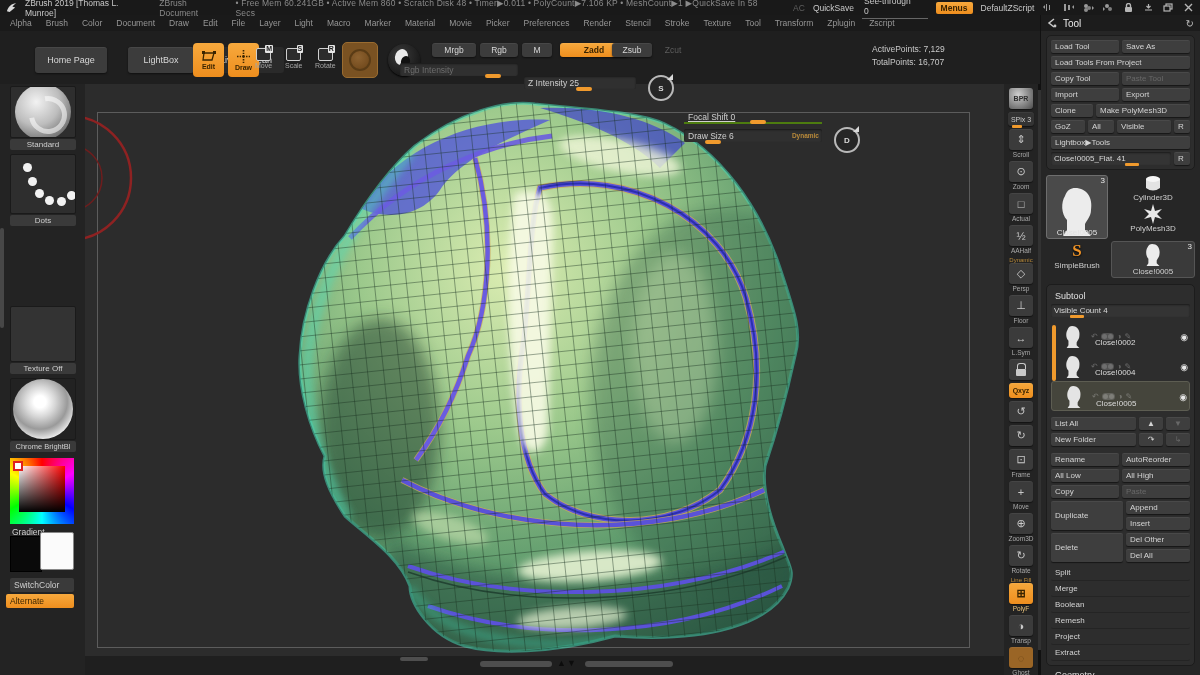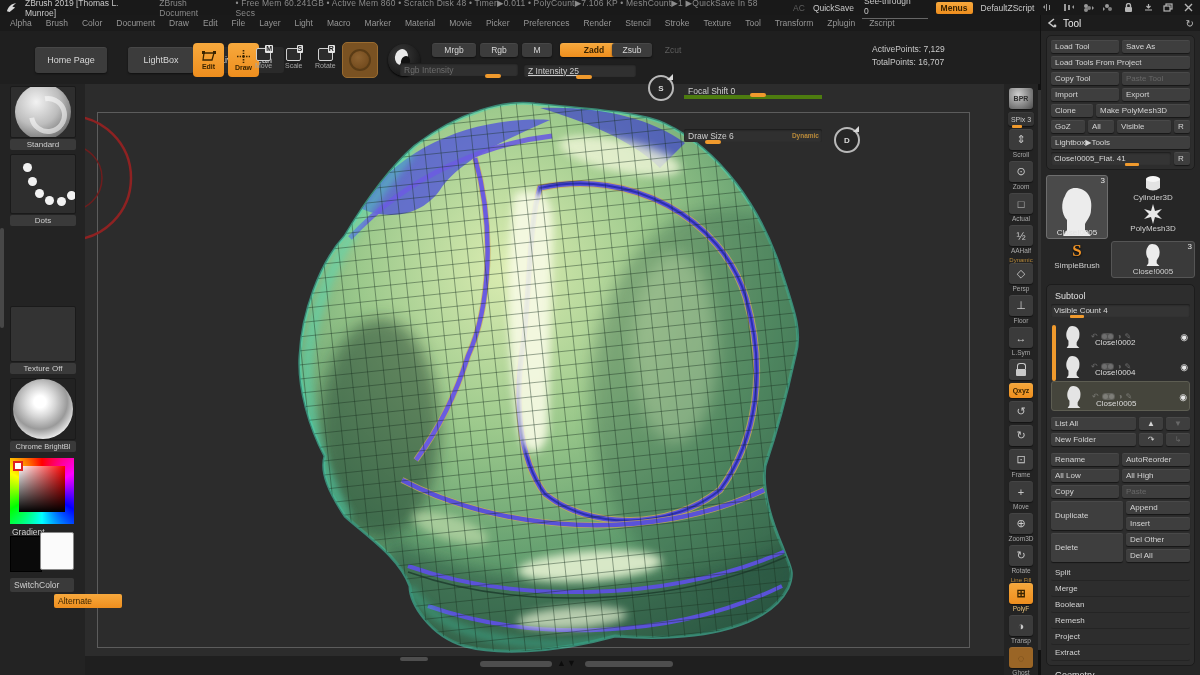--- a/index.html
+++ b/index.html
@@ -67,21 +67,21 @@
     background:radial-gradient(circle at 45% 38%, #ffffff 12%, #d8d8d8 30%, #9a9a9a 55%, #e8e8e8 75%, #6f6f6f); }
   .dot { position:absolute; width:9px; height:9px; border-radius:50%; background:#f2f2f2; }
   .cp-outer { width:64px; height:66px; padding:8px 9px 12px 9px;
     background:conic-gradient(#f00,#f0f,#00f,#0ff,#0f0,#ff0,#f00); position:relative; }
   .cp-inner { width:46px; height:46px;
     background:linear-gradient(to bottom, rgba(0,0,0,0), #000), linear-gradient(to right, #fff, #f00); }
   .cp-cursor { position:absolute; left:3px; top:3px; width:10px; height:10px; background:#fff; border:2px solid #e02020; }
   .swatch-b { position:absolute; left:0; top:4px; width:32px; height:36px; background:#0a0a0a; border:1px solid #000; }
   .swatch-w { position:absolute; left:30px; top:0; width:34px; height:38px; background:#fbfbfb; border:1px solid #888; border-radius:2px;}
   .side-btn { background:#3a3a3a; border-radius:2px; color:#cfcfcf; font-size:8.5px; text-align:left; padding:2px 4px; }
-  .side-btn.orange { background:linear-gradient(#f7a93d,#ee8e1e); color:#3a2400;margin-left:48px; }
+  .side-btn.orange { background:linear-gradient(#f7a93d,#ee8e1e); color:#3a2400; }
 
   
   #canvas { position:absolute; left:85px; top:84px; width:919px; height:572px; background:#2c2c2c; overflow:hidden; z-index:5;}
   #docborder { position:absolute; left:12px; top:28px; width:873px; height:536px; border:1px solid #5c5c5c; }
   #canvas-bottom { position:absolute; left:85px; top:656px; width:919px; height:19px; background:#1f1f1f; z-index:6;}
   .tray-seg { position:absolute; top:5px; height:6px; background:#4e4e4e; border-radius:3px; }
   .tray-arrows { position:absolute; top:2px; color:#0c0c0c; font-size:9px; letter-spacing:1px; }
   .mini-hscroll { position:absolute; left:315px; top:1px; width:28px; height:4px; background:#4e4e4e; border-radius:2px; }
   .side-scroll { position:absolute; left:0; top:144px; width:4px; height:100px; background:#474747; border-radius:2px; }
 
@@ -289,29 +289,29 @@
   <div class="shelf-btn modebtn abs" style="left:480px; top:12px; width:38px;text-align:right;">Rgb</div>
   <div class="shelf-btn modebtn abs" style="left:522px; top:12px; width:30px;">M</div>
   <div class="shelf-btn modebtn on abs" style="left:560px; top:12px; width:68px;">Zadd</div>
   <div class="shelf-btn modebtn abs" style="left:612px; top:12px; width:40px;">Zsub</div>
   <div class="shelf-btn modebtn disabled abs" style="left:656px; top:12px; width:34px;">Zcut</div>
 
   <div class="zslider disabled abs" style="left:400px; top:32px; width:118px;">
     <span>Rgb Intensity</span>
       <i class="thumb" style="left:72%;"></i>
   </div>
-  <div class="zslider abs" style="left:524px; top:20px; width:112px;text-decoration:underline;">
+  <div class="zslider abs" style="left:524px; top:32px; width:112px;">
     <span>Z Intensity 25</span>
       <i class="thumb" style="left:46%;"></i>
   </div>
 
   <div class="dial abs" style="left:648px; top:18px;">
       <span>S</span>
     </div>
-  <div class="zslider abs" style="left:684px; top:3px; width:138px; background:transparent; box-shadow:none; border-bottom:4px solid #4d7c0f; border-radius:0;">
+  <div class="zslider abs" style="left:684px; top:28px; width:138px; background:transparent; box-shadow:none; border-bottom:2px solid #4d7c0f; border-radius:0;text-decoration:underline;">
     <span>Focal Shift 0</span>
       <i class="thumb" style="left:48%; bottom:-2px;"></i>
   </div>
   <div class="zslider abs" style="left:684px; top:33px; width:138px;">
     <span>Draw Size 6</span>
     <span style="margin-left:auto; padding-right:3px; font-size:6.5px; color:#b98a3a; font-weight:bold;">Dynamic</span>
     <i class="thumb" style="left:15%;"></i>
   </div>
   <div class="dial abs" style="left:834px; top:18px;">
       <span>D</span>

